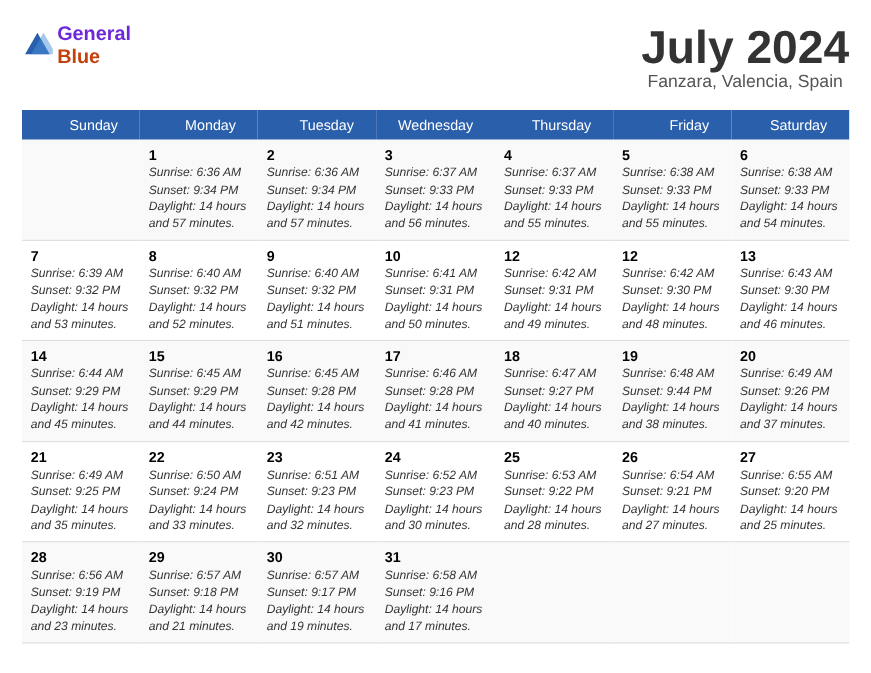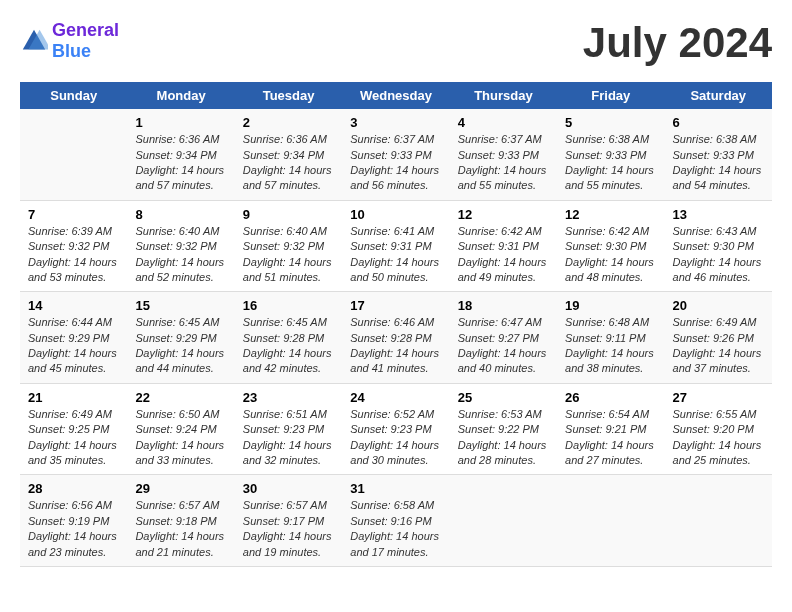--- a/index.html
+++ b/index.html
@@ -22,21 +22,21 @@
       gap: 4px;
     }
     .logo-text-general {
       font-size: 18px;
       font-weight: bold;
       color: #6d28d9;
     }
     .logo-text-blue {
       font-size: 18px;
       font-weight: bold;
-      color: #3b82f6;
+      color: #c2410c;
     }
     .logo-icon {
       width: 28px;
       height: 28px;
     }
     .title-block {
       text-align: center;
       margin-left: 20px;
     }
     .main-title {
@@ -50,24 +50,24 @@
       color: #555;
     }
     table {
       width: 100%;
       border-collapse: collapse;
       font-size: 11px;
     }
     thead tr th {
       background-color: #2a5fac;
       color: #fff;
-      text-align: center;
-      padding: 6px 9px;
+      text-align: right;
+      padding: 6px 20px;
       font-size: 13px;
-      font-weight: bold;
+      font-weight: normal;
     }
     tbody tr {
       border-bottom: 1px solid #ddd;
     }
     tbody tr:nth-child(odd) {
       background-color: #f9f9f9;
     }
     tbody tr:nth-child(even) {
       background-color: #fff;
     }
@@ -97,20 +97,21 @@
       <polygon points="20,4 36,32 4,32" fill="#2a5fac"></polygon>
       <polygon points="28,4 44,32 12,32" fill="#4a90d9" opacity="0.5"></polygon>
     </svg>
     <div>
       <span class="logo-text-general">General</span><br>
       <span class="logo-text-blue">Blue</span>
     </div>
   </div>
   <div class="title-block">
     <div class="main-title">July 2024</div>
+    <div class="subtitle">Fanzara, Valencia, Spain</div>
   </div>
 </div>
 
 <table>
   <thead>
     <tr>
     <th>Sunday</th>
         <th>Monday</th>
         <th>Tuesday</th>
         <th>Wednesday</th>
@@ -248,21 +249,21 @@
         <td>
           <span class="day-number">18</span>
           <div class="day-info" style="white-space: pre-line;">Sunrise: 6:47 AM
 Sunset: 9:27 PM
 Daylight: 14 hours
 and 40 minutes.</div>
         </td>
         <td>
           <span class="day-number">19</span>
           <div class="day-info" style="white-space: pre-line;">Sunrise: 6:48 AM
-Sunset: 9:11 PM
+Sunset: 9:44 PM
 Daylight: 14 hours
 and 38 minutes.</div>
         </td>
         <td>
           <span class="day-number">20</span>
           <div class="day-info" style="white-space: pre-line;">Sunrise: 6:49 AM
 Sunset: 9:26 PM
 Daylight: 14 hours
 and 37 minutes.</div>
         </td>

